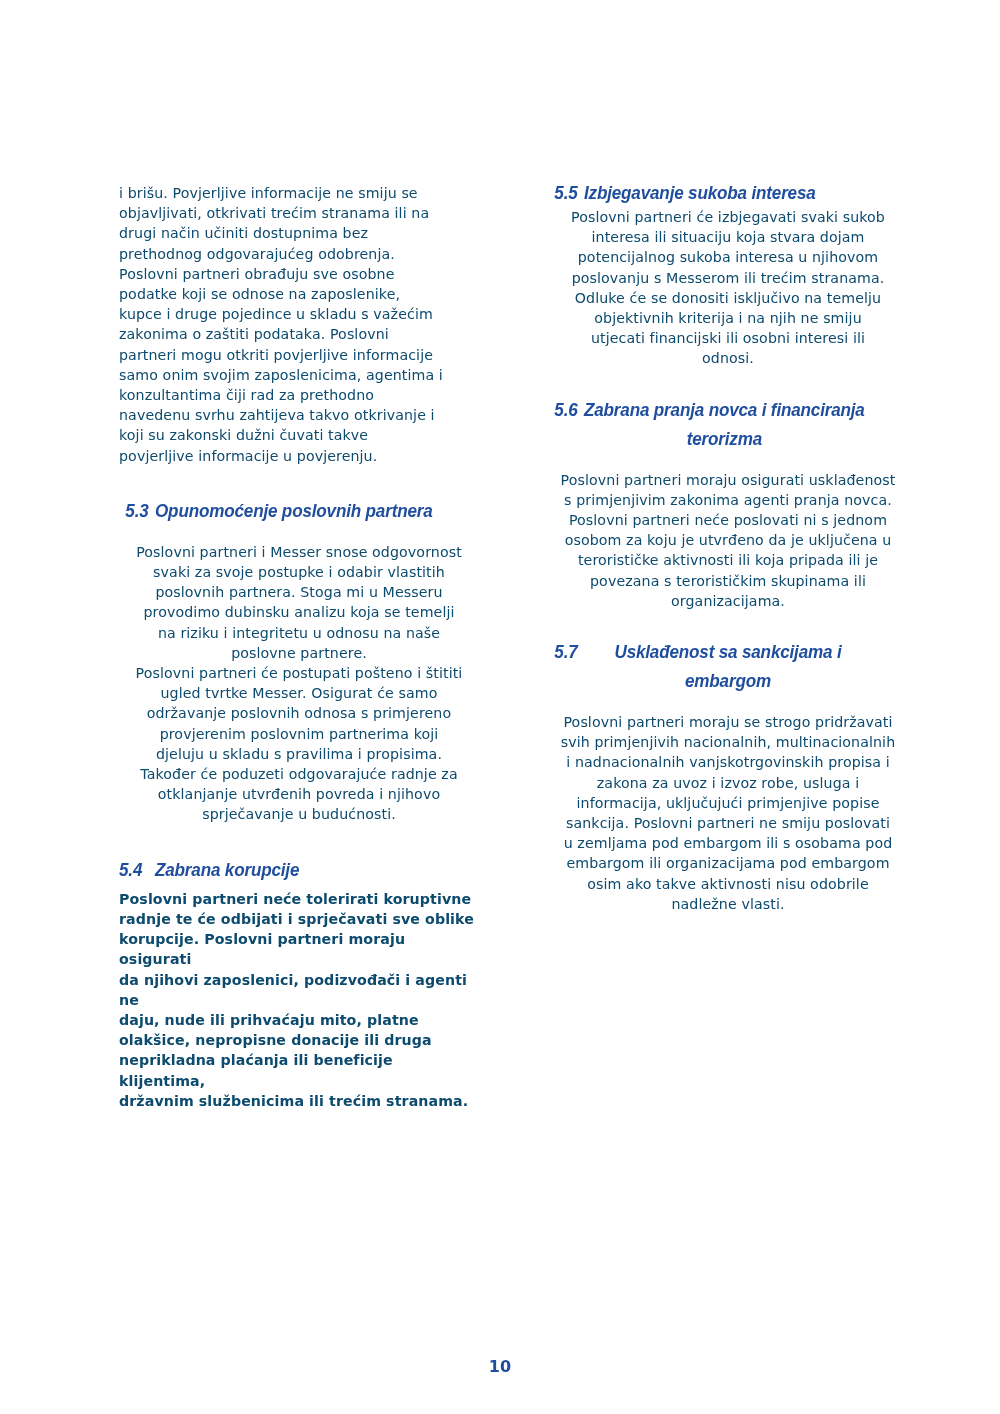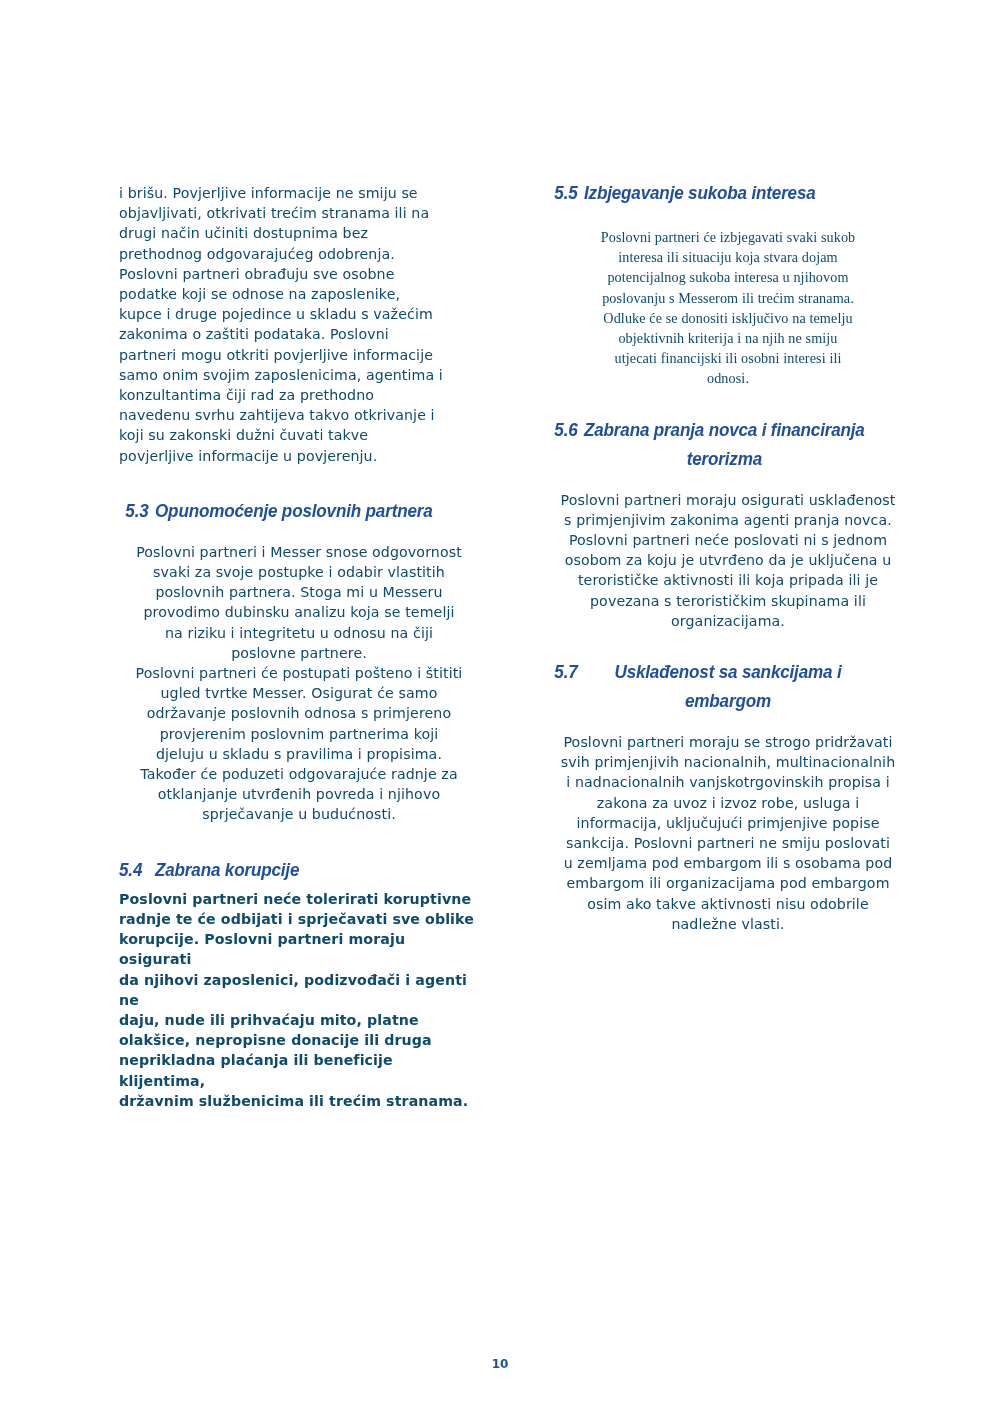--- a/index.html
+++ b/index.html
@@ -30,21 +30,21 @@
     }
     .heading .num { display: inline-block; width: 40px; flex: none; }
     .heading .ttl { display: inline-block; }
     .page-number {
       position: absolute;
       left: 0; width: 1000px;
       top: 1357px;
       text-align: center;
       font-family: "DejaVu Sans", sans-serif;
       font-weight: bold;
-      font-size: 12px;
+      font-size: 16px;
       color: #1f4e9e;
     }
   </style>
 </head>
 <body>
 
 <div class="col col-left">
   <p class="para" style="margin-top:0;">i brišu. Povjerljive informacije ne smiju se
 objavljivati, otkrivati trećim stranama ili na
 drugi način učiniti dostupnima bez
@@ -62,21 +62,21 @@
 
   <div style="margin-top:30px;text-align:center;">
     <h2 class="heading">
       <span class="num">5.3</span>
       <span class="ttl">Opunomoćenje poslovnih partnera</span>
     </h2>
     <p class="para" style="margin-top:17px;">Poslovni partneri i Messer snose odgovornost
 svaki za svoje postupke i odabir vlastitih
 poslovnih partnera. Stoga mi u Messeru
 provodimo dubinsku analizu koja se temelji
-na riziku i integritetu u odnosu na čiji
+na riziku i integritetu u odnosu na naše
 poslovne partnere.</p>
     <p class="para">Poslovni partneri će postupati pošteno i štititi
 ugled tvrtke Messer. Osigurat će samo
 održavanje poslovnih odnosa s primjereno
 provjerenim poslovnim partnerima koji
 djeluju u skladu s pravilima i propisima.
 Također će poduzeti odgovarajuće radnje za
 otklanjanje utvrđenih povreda i njihovo
 sprječavanje u budućnosti.</p>
   </div>
@@ -96,21 +96,21 @@
 državnim službenicima ili trećim stranama.</p>
   </div>
 </div>
 
 <div class="col col-right" style="top:178px;">
   <div>
     <h2 class="heading">
       <span class="num">5.5</span>
       <span class="ttl">Izbjegavanje sukoba interesa</span>
     </h2>
-    <p class="para" style="margin-top:20px;font-family:Liberation Serif, serif;">Poslovni partneri će izbjegavati svaki sukob
+    <p class="para" style="margin-top:0;">Poslovni partneri će izbjegavati svaki sukob
 interesa ili situaciju koja stvara dojam
 potencijalnog sukoba interesa u njihovom
 poslovanju s Messerom ili trećim stranama.
 Odluke će se donositi isključivo na temelju
 objektivnih kriterija i na njih ne smiju
 utjecati financijski ili osobni interesi ili
 odnosi.</p>
   </div>
 
   <div style="margin-top:26px;">

